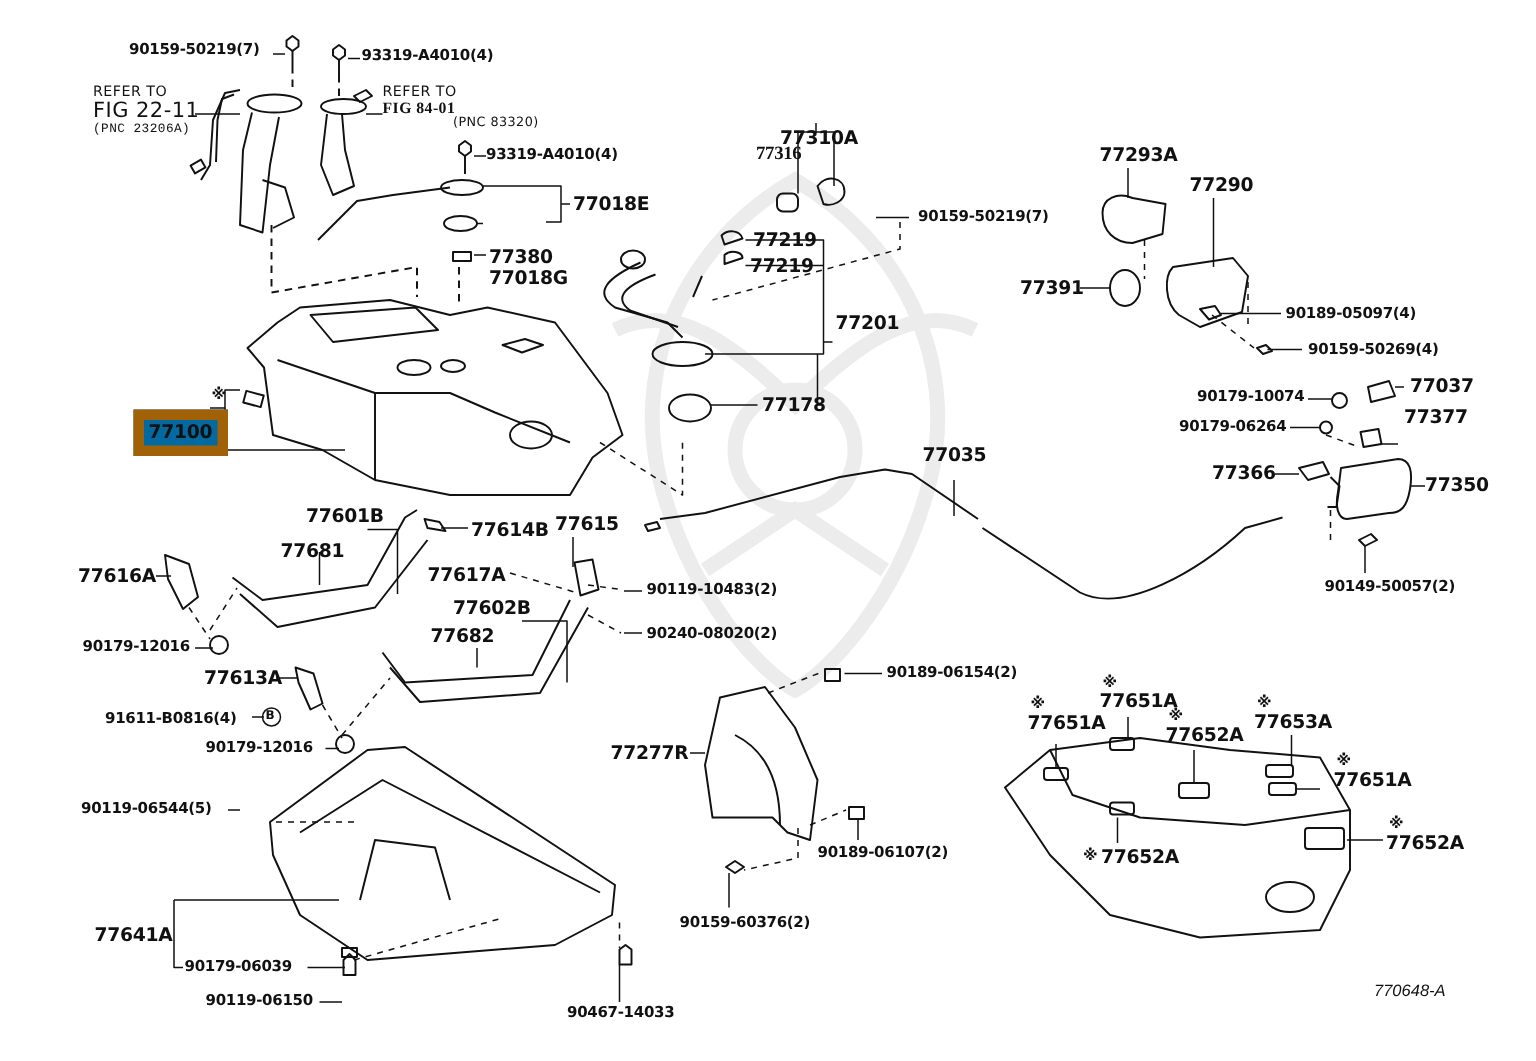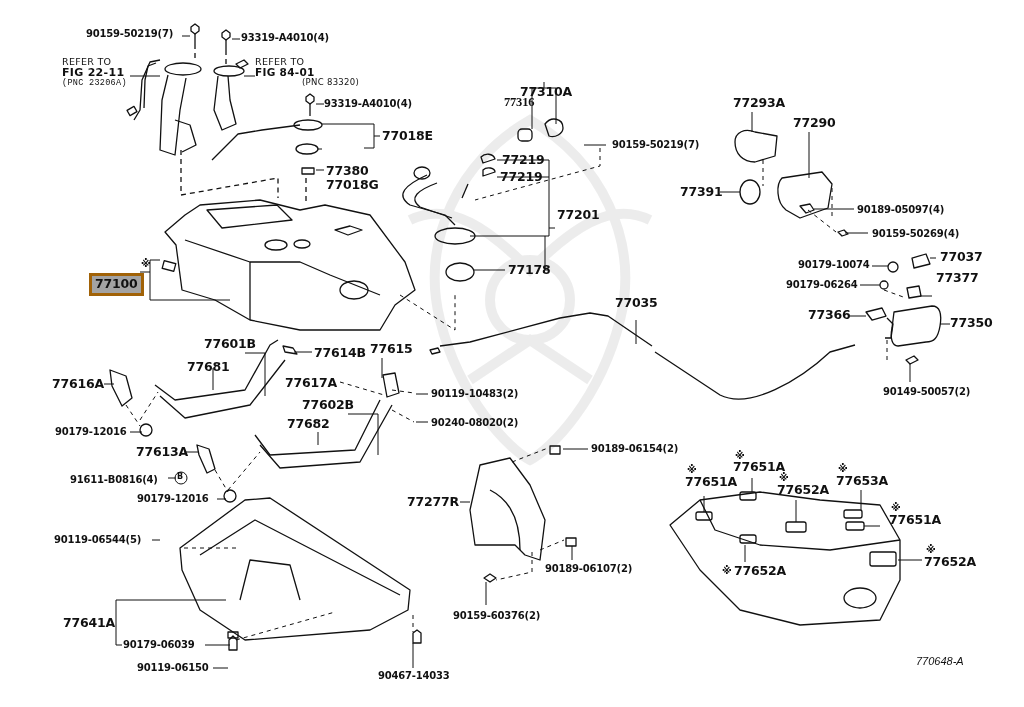--- a/index.html
+++ b/index.html
@@ -3,21 +3,21 @@
 <meta charset="utf-8">
 <style>
   html,body{margin:0;padding:0;background:#fff;}
   body{width:1024px;height:707px;position:relative;overflow:hidden;font-family:"DejaVu Sans",sans-serif;}
   #stage{position:absolute;left:0;top:0;width:1024px;height:707px;}
   svg.art{position:absolute;left:0;top:0;}
   .lbl{position:absolute;font-family:"DejaVu Sans",sans-serif;font-weight:bold;color:#111;white-space:nowrap;line-height:1;}
   .lg{font-size:12.5px;letter-spacing:-0.2px;}
   .sm{font-size:10px;letter-spacing:-0.2px;}
   .ref{font-size:9.5px;font-weight:normal;letter-spacing:0.3px;line-height:1.05;}
-  .hl{background:#a3a3a3;border:3px solid #a16207;padding:2px 3px;}
+  .hl{background:#0369a1;border:7px solid #a16207;padding:2px 3px;}
   .code{font-family:"Liberation Sans",sans-serif;font-style:italic;font-weight:normal;font-size:11px;}
   .clickable{cursor:pointer;}
   .wm{position:absolute;left:380px;top:100px;width:300px;height:380px;opacity:0.07;}
 </style>
 </head>
 <body>
 
 <div id="stage">
 
   <svg class="wm" viewBox="0 0 300 380">
@@ -251,26 +251,26 @@
         <path d="M413 615 V632"></path>
       </g>
     </g>
     <g fill="none" stroke="#111" stroke-width="1">
       <circle cx="181" cy="478" r="6"></circle>
     </g>
   </svg>
 
   <div class="lbl ref" style="left:62px;top:57px;">
     <div>REFER TO</div>
-    <div style="font-size:11px;font-weight:bold;">FIG 22-11</div>
+    <div style="font-size:14px;font-weight:normal;">FIG 22-11</div>
     <div style="font-size:8.5px;font-family:Liberation Mono, monospace;">(PNC 23206A)</div>
   </div>
   <div class="lbl ref" style="left:255px;top:57px;">
     <div>REFER TO</div>
-    <div style="font-size:10.5px;font-weight:bold;">FIG 84-01</div>
+    <div style="font-size:10.5px;font-weight:bold;font-family:Liberation Serif, serif;">FIG 84-01</div>
     <div style="font-size:8.5px;padding-left:47px;">(PNC 83320)</div>
   </div>
 
   <span class="lbl sm clickable" style="left:86px;top:29px;">90159-50219(7)</span>
   <span class="lbl sm clickable" style="left:241px;top:33px;">93319-A4010(4)</span>
   <span class="lbl sm clickable" style="left:324px;top:99px;">93319-A4010(4)</span>
   <span class="lbl lg clickable" style="left:382px;top:130px;">77018E</span>
   <span class="lbl lg clickable" style="left:326px;top:143px;margin-top:36px;">77018G</span>
   <span class="lbl lg clickable" style="left:326px;top:165px;">77380</span>
 

